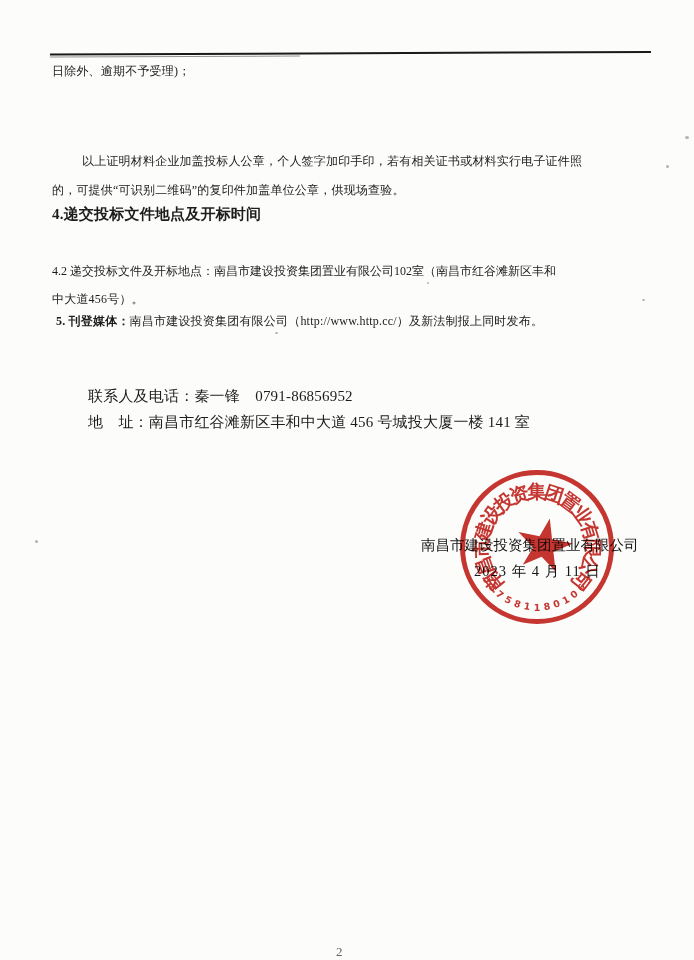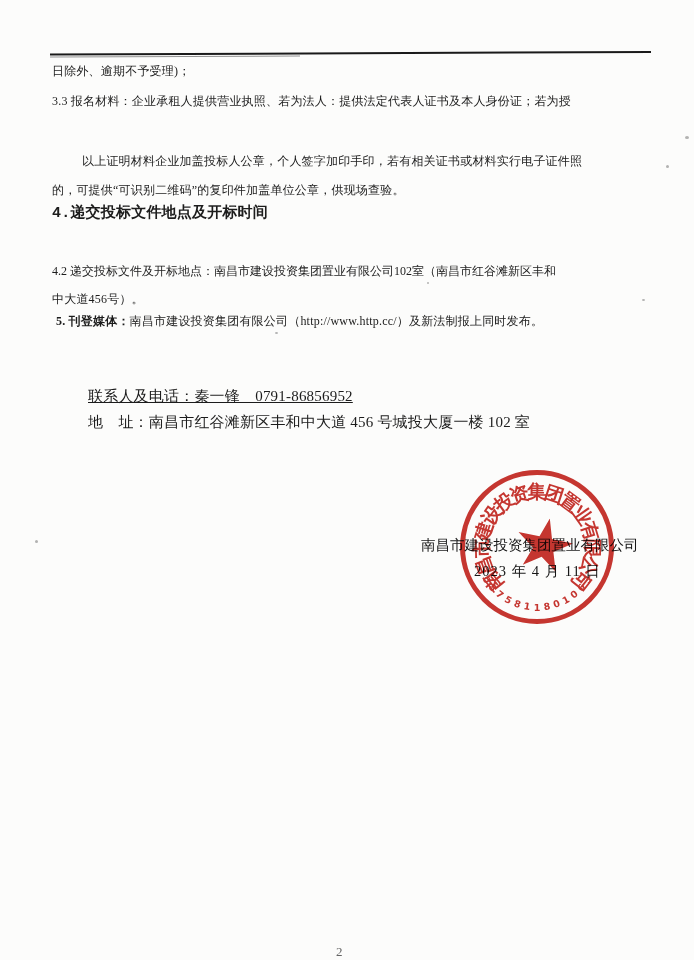--- a/index.html
+++ b/index.html
@@ -24,27 +24,27 @@
   .ln{
     position:absolute;margin:0;white-space:nowrap;
     font-size:12px;letter-spacing:.2px;line-height:20px;
   }
   .bold{font-weight:700;}
   .l0{left:52px;top:61px;}
   .l1{left:52px;top:91px;}
   .l2{left:52px;top:121px;letter-spacing:0;}
   .l3{left:82px;top:151px;}
   .l4{left:52px;top:180px;text-align:right;}
-  .l5{left:52px;top:204px;font-weight:700;font-size:15px;font-family:Liberation Mono, monospace;}
+  .l5{left:52px;top:204px;font-weight:700;font-size:15px;}
   .l6{left:52px;top:232px;}
   .l7{left:52px;top:261px;letter-spacing:0;}
   .l8{left:52px;top:289px;}
   .l9{left:56px;top:311px;}
   .c0{left:88px;top:359px;font-size:15px;}
-  .c1{left:88px;top:386px;font-size:15px;text-decoration:underline;}
+  .c1{left:88px;top:386px;font-size:15px;}
   .c2{left:88px;top:412px;font-size:15px;}
   
   .sig-company{
     position:absolute;left:421px;top:536px;white-space:nowrap;
     font-size:14.5px;color:#161616;z-index:1;
   }
   .sig-date{
     position:absolute;left:474px;top:562px;white-space:nowrap;
     font-size:14.5px;color:#161616;z-index:1;letter-spacing:1px;
   }
@@ -88,30 +88,29 @@
   .sp6{left:275px;top:332px;width:3px;height:2px;}
 </style>
 </head>
 <body>
 
 <div class="page">
 
   <div class="rule"></div>
 
   <p class="ln l0">日除外、逾期不予受理)；</p>
-  <p class="ln l1">3.3 报名材料：企业承租人提供营业执照、若为法人：提供法定代表人证书及本人身份证；若为授</p>
   <p class="ln l3">以上证明材料企业加盖投标人公章，个人签字加印手印，若有相关证书或材料实行电子证件照</p>
   <p class="ln l4">的，可提供“可识别二维码”的复印件加盖单位公章，供现场查验。</p>
   <p class="ln l5">4.递交投标文件地点及开标时间</p>
   <p class="ln l7">4.2 递交投标文件及开标地点：南昌市建设投资集团置业有限公司102室（南昌市红谷滩新区丰和</p>
   <p class="ln l8">中大道456号）。</p>
   <p class="ln l9"><span class="bold">5. 刊登媒体：</span><span>南昌市建设投资集团有限公司（http://www.http.cc/）及新法制报上同时发布。</span></p>
 
   <p class="ln c1">联系人及电话：秦一锋　0791-86856952</p>
-  <p class="ln c2">地　址：南昌市红谷滩新区丰和中大道 456 号城投大厦一楼 102 室</p>
+  <p class="ln c2">地　址：南昌市红谷滩新区丰和中大道 456 号城投大厦一楼 141 室</p>
 
   <div class="sig-company">南昌市建设投资集团置业有限公司</div>
   <div class="sig-date">2023 年 4 月 11 日</div>
 
   <div class="seal" style="--seal-color: #c3241e;">
     <div class="seal-ring"></div>
     <div class="seal-star"></div>
     <div class="seal-arc">
         <span style="transform: translate(-50%, -50%) rotate(-128deg) translateY(-55px);">南</span>
         <span style="transform: translate(-50%, -50%) rotate(-109.714deg) translateY(-55px);">昌</span>

